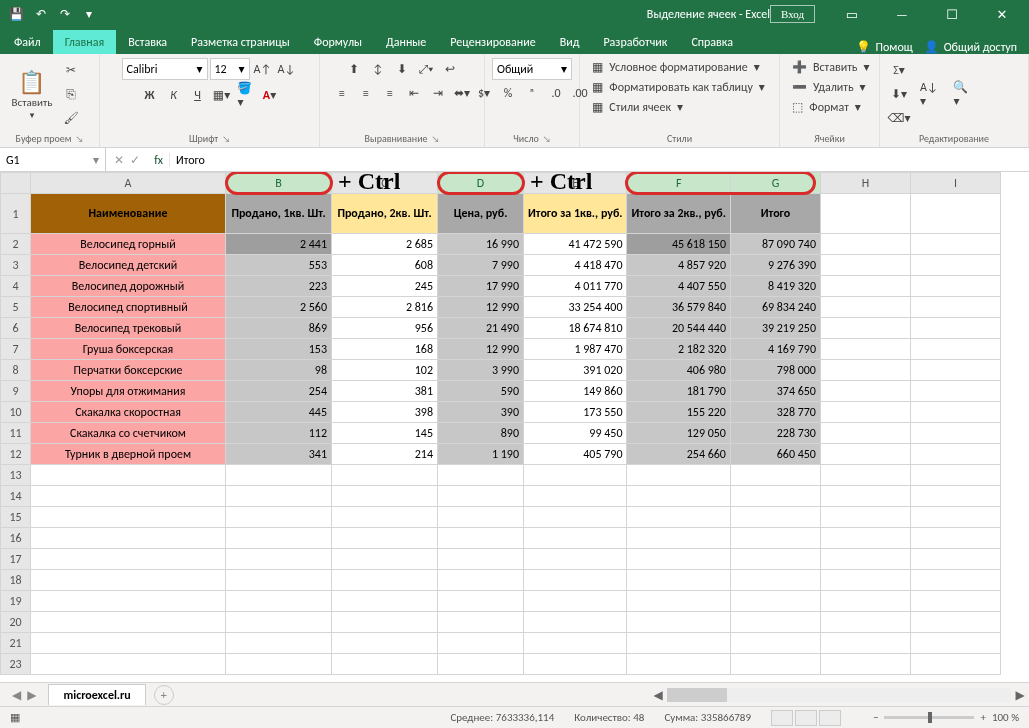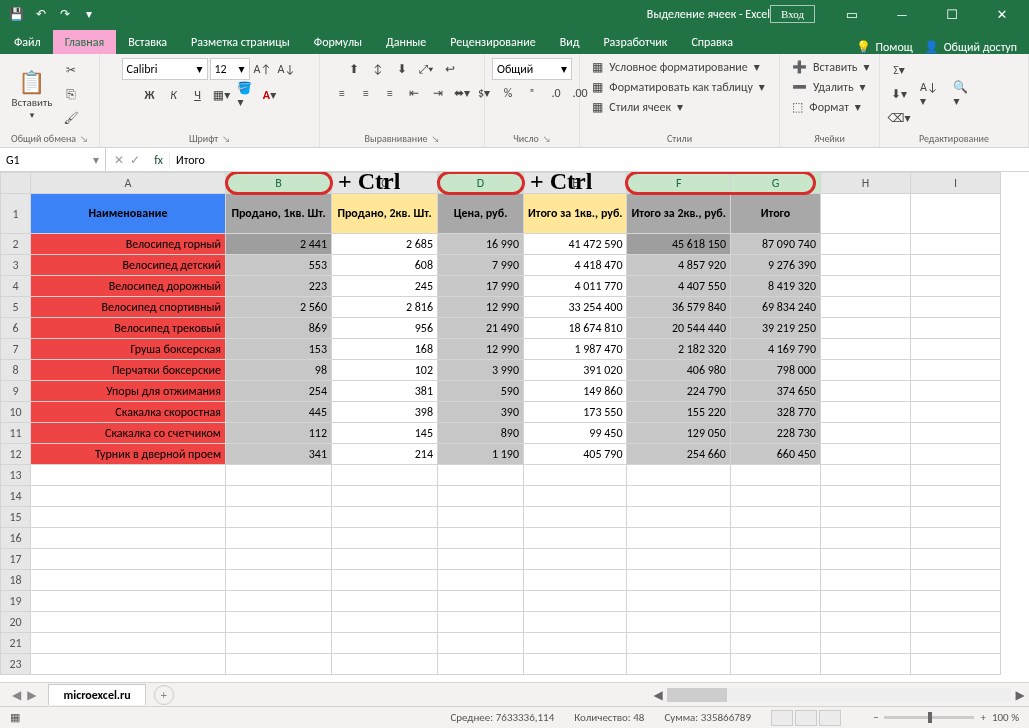--- a/index.html
+++ b/index.html
@@ -11,21 +11,21 @@
 .qat{display:flex;gap:2px;padding:0 6px;align-items:center;}
 .qat-btn{width:22px;height:22px;display:flex;align-items:center;justify-content:center;color:#fff;}
 .title-text{flex:1;text-align:right;}
 .title-right{display:flex;align-items:center;gap:4px;padding-right:4px;}
 .tb-btn{width:46px;height:28px;display:flex;align-items:center;justify-content:center;color:#fff;font-size:13px;}
 .signin{border:1px solid rgba(255,255,255,0.6);padding:2px 10px;font-size:11px;margin-right:10px;font-family:Liberation Serif, serif;}
 
 
 .tabs{height:26px;background:#217346;display:flex;align-items:flex-end;color:#fff;font-size:12px;padding-left:2px;}
 .tab{padding:5px 12px;cursor:pointer;}
-.tab.active{background:#f9a8d4;color:#217346;}
+.tab.active{background:#5eead4;color:#217346;}
 .tabs-right{margin-left:auto;display:flex;align-items:center;gap:12px;padding-right:12px;font-size:12px;}
 .tabs-right span{display:flex;align-items:center;gap:4px;}
 
 
 .ribbon{height:94px;background:#f3f2f1;border-bottom:1px solid #d4d4d4;display:flex;}
 .grp{border-right:1px solid #e1e1e1;padding:4px 8px 2px;display:flex;flex-direction:column;justify-content:space-between;}
 .grp-label{font-size:10px;color:#666;text-align:center;padding-top:2px;display:flex;justify-content:center;align-items:center;gap:4px;}
 .grp-body{flex:1;display:flex;align-items:center;gap:4px;}
 .launcher{font-size:9px;color:#888;}
 .rb-btn{display:flex;align-items:center;justify-content:center;border:1px solid transparent;padding:2px;font-size:12px;color:#444;}
@@ -48,22 +48,22 @@
 
 
 .grid-wrap{flex:1;overflow:auto;position:relative;}
 table.sheet{border-collapse:collapse;table-layout:fixed;}
 .sheet td,.sheet th{border:1px solid #d4d4d4;height:21px;font-size:12px;padding:0 4px;white-space:nowrap;overflow:hidden;}
 .corner{width:30px;background:#e6e6e6;border:1px solid #ccc;}
 th.colh{background:#e6e6e6;color:#555;font-weight:normal;text-align:center;position:relative;}
 th.colh.sel{background:#c8e6c9;color:#1e6b3a;}
 th.rowh{width:30px;background:#e6e6e6;color:#555;font-weight:normal;text-align:center;}
 td.h{background:#ffe699;font-weight:bold;text-align:center;}
-td.h1{background:#3b82f6;font-weight:bold;text-align:center;}
-td.name{background:#ef4444;text-align:right;}
+td.h1{background:#a16207;font-weight:bold;text-align:center;}
+td.name{background:#fca5a5;text-align:center;}
 td.num{text-align:right;}
 td.sel{background:#c7c7c7;}
 td.selh{background:#a8a8a8;font-weight:bold;text-align:center;}
 td.seld{background:#9e9e9e;}
 .col-A{width:195px;} .col-B{width:106px;} .col-C{width:106px;} .col-D{width:86px;}
 .col-E{width:100px;} .col-F{width:100px;} .col-G{width:90px;} .col-H{width:90px;} .col-I{width:90px;}
 tr.hdr td{height:40px;line-height:1.15;}
 
 
 .pill{position:absolute;border:3px solid #d92b2b;border-radius:12px;height:24px;pointer-events:none;}
@@ -133,21 +133,21 @@
             <span>Вставить</span>
             <span style="font-size:9px">▾</span>
           </div>
     <div class="stack">
      <div class="rb-btn sm">✂</div>
      <div class="rb-btn sm">⎘</div>
      <div class="rb-btn sm">🖌</div>
     </div>
    </div>
    <div class="grp-label">
-          <span>Общий обмена</span>
+          <span>Буфер проем</span>
           <span class="launcher">↘</span>
         </div>
   </div>
   <div class="grp" style="width:220px">
    <div class="grp-body stack" style="gap:4px">
     <div class="row">
      <div class="font-name">
               <span>Calibri</span>
               <span>▾</span>
             </div>
@@ -376,21 +376,21 @@
             <td></td>
             <td></td>
           </tr>
           <tr>
             <th class="rowh">9</th>
             <td class="name">Упоры для отжимания</td>
             <td class="num sel">254</td>
             <td class="num">381</td>
             <td class="num sel">590</td>
             <td class="num">149 860</td>
-            <td class="num sel">224 790</td>
+            <td class="num sel">181 790</td>
             <td class="num sel">374 650</td>
             <td></td>
             <td></td>
           </tr>
           <tr>
             <th class="rowh">10</th>
             <td class="name">Скакалка скоростная</td>
             <td class="num sel">445</td>
             <td class="num">398</td>
             <td class="num sel">390</td>

